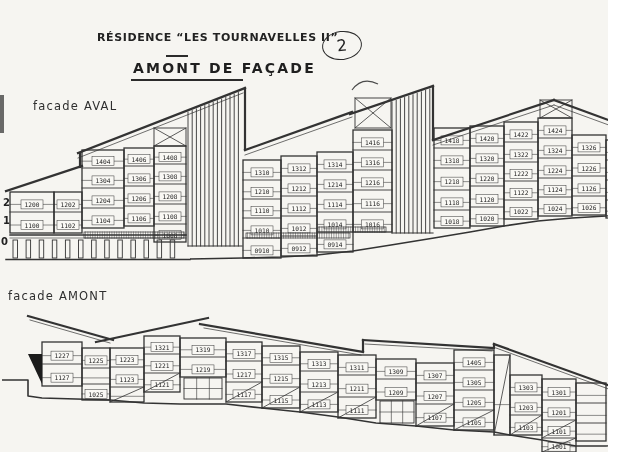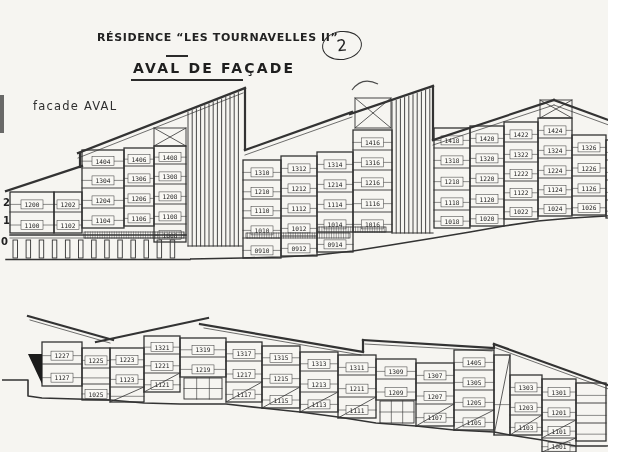--- a/index.html
+++ b/index.html
@@ -34,28 +34,29 @@
   svg{position:absolute;left:0;top:0;}
 </style>
 </head>
 <body>
 
 <div class="page">
   <div class="scan-smudge"></div>
 
   <div class="title">RÉSIDENCE “LES TOURNAVELLES II”</div>
   <div class="title-underline"></div>
-  <div class="subtitle">AVAL DE FAÇADE</div>
+  <div class="subtitle">AMONT DE FAÇADE</div>
   <div class="subtitle-underline"></div>
 
   <div class="page-badge">
     <span>2</span>
   </div>
 
   <div class="facade-label aval">facade AVAL</div>
+  <div class="facade-label amont">facade AMONT</div>
 
   <svg id="drawing" width="640" height="452" viewBox="0 0 640 452">
       <g>
         <rect x="10" y="192" width="44" height="41" fill="none" stroke="#333333" stroke-width="1.3"></rect>
         <line x1="10" y1="212" x2="54" y2="212" stroke="#333333" stroke-width="0.9" stroke-linecap="square"></line>
         <line x1="10" y1="204.4" x2="54" y2="204.4" stroke="#333333" stroke-width="0.55" stroke-linecap="square"></line>
         <rect x="21" y="199.9" width="22" height="9" fill="#f9f8f4" stroke="#333333" stroke-width="0.5"></rect>
         <text x="32" y="207" font-size="6.2" text-anchor="middle" fill="#1d1d1d" font-family="&quot;DejaVu Sans Mono&quot;,&quot;Liberation Mono&quot;,monospace">1200</text>
         <line x1="10" y1="225.02" x2="54" y2="225.02" stroke="#333333" stroke-width="0.55" stroke-linecap="square"></line>
         <rect x="21" y="220.52" width="22" height="9" fill="#f9f8f4" stroke="#333333" stroke-width="0.5"></rect>

